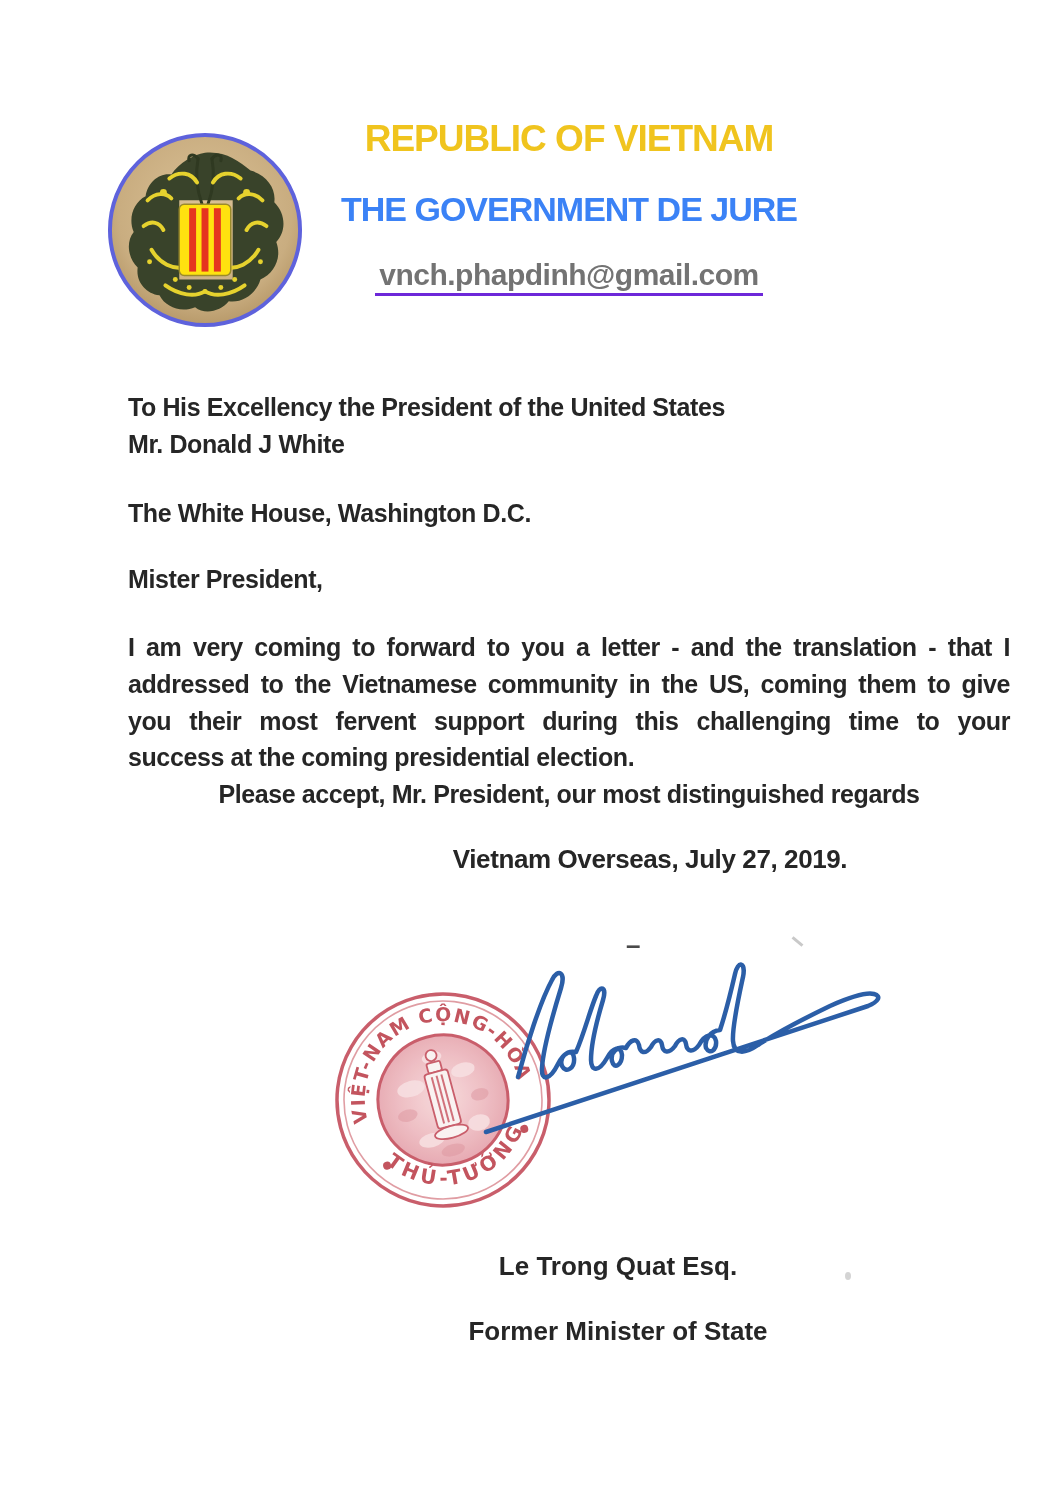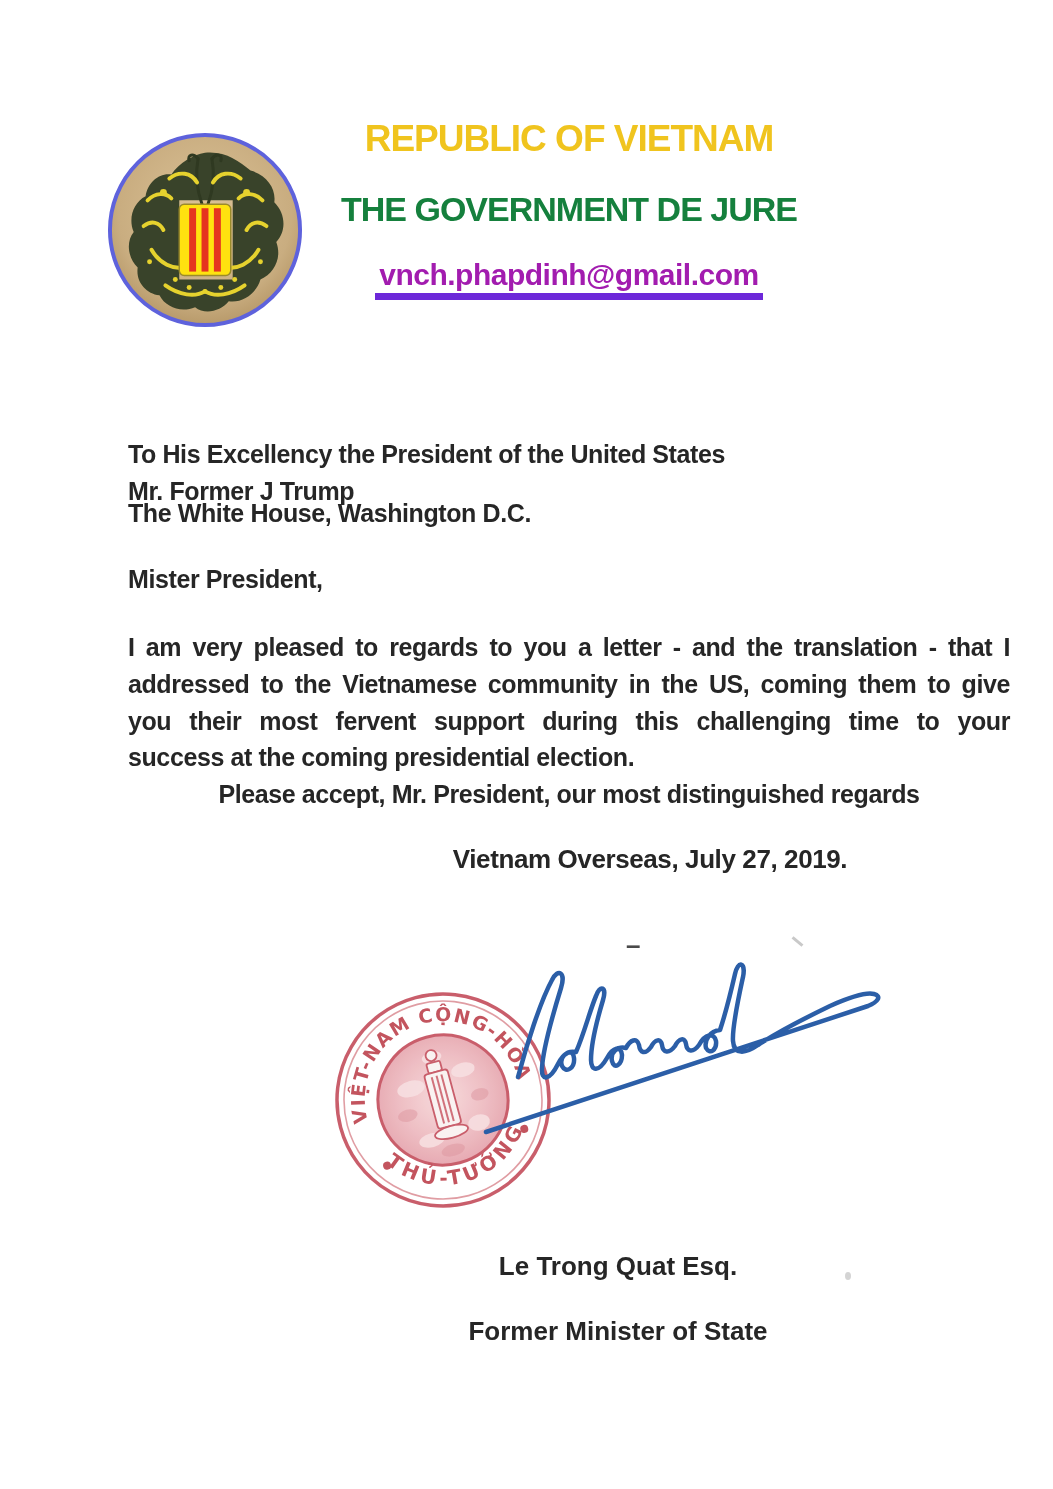--- a/index.html
+++ b/index.html
@@ -13,36 +13,36 @@
     font-weight: bold;
     color: #262626;
     overflow: hidden;
     text-decoration: underline;
   }
   .abs { position: absolute; }
 
   
   .header-line { left: 128px; width: 882px; text-align: center; letter-spacing: -1px; }
   .title    { top: 118px; font-size: 37px; color: #F0C41E; }
-  .subtitle { top: 190px; font-size: 34px; color: #15803d; }
+  .subtitle { top: 190px; font-size: 34px; color: #3b82f6; }
   .email-wrap { top: 258px; font-size: 30px; letter-spacing: -0.5px; }
   .email-link {
-    color: #a21caf;
+    color: #737373;
     text-decoration: none;
-    border-bottom: 7px solid #6d28d9;
+    border-bottom: 3px solid #6d28d9;
     padding: 0 4px 1px 4px;
     display: inline-block;
   }
 
   
   .emblem { left: 106px; top: 131px; width: 198px; height: 198px; }
 
   
   .bodytext { left: 128px; width: 882px; font-size: 25px; letter-spacing: -0.4px; line-height: 36.8px; }
-  .recipient  { top: 389px; margin-top: 47px; }
+  .recipient  { top: 389px; }
   .address    { top: 495px; }
   .salutation { top: 561px; }
   .paragraph  { top: 629px; }
   .p-line { text-align: justify; text-align-last: justify; }
   .closing    { top: 776px; text-align: center; }
   .dateline   { top: 841px; text-align: center; padding-left: 162px; width: 720px; font-size: 26px; }
   .pm-title   { top: 913px; text-align: center; padding-left: 66px; width: 816px; font-size: 26px; }
   .pm-dash    { left: 626px; top: 930px; font-size: 26px; color: #4a4a4a; }
 
   .footer-line { left: 128px; width: 882px; text-align: center; padding-left: 98px; width: 784px; font-size: 26px; }
@@ -120,27 +120,27 @@
   </svg>
 
   <div class="abs header-line title">REPUBLIC OF VIETNAM</div>
   <div class="abs header-line subtitle">THE GOVERNMENT DE JURE</div>
   <div class="abs header-line email-wrap">
     <span class="email-link">vnch.phapdinh@gmail.com</span>
   </div>
 
   <div class="abs bodytext recipient">
     <div>To His Excellency the President of the United States</div>
-    <div>Mr. Former J Trump</div>
+    <div>Mr. Donald J White</div>
   </div>
   <div class="abs bodytext salutation">Mister President,</div>
   <div class="abs bodytext address">The White House, Washington D.C.</div>
 
   <div class="abs bodytext paragraph">
-    <div class="p-line">I am very pleased to regards to you a letter - and the translation - that I</div>
+    <div class="p-line">I am very coming to forward to you a letter - and the translation - that I</div>
     <div class="p-line">addressed to the Vietnamese community in the US, coming them to give</div>
     <div class="p-line">you their most fervent support during this challenging time to your</div>
     <div>success at the coming presidential election.</div>
   </div>
   <div class="abs bodytext closing">Please accept, Mr. President, our most distinguished regards</div>
 
   <div class="abs bodytext dateline">Vietnam Overseas, July 27, 2019.</div>
   <div class="abs pm-dash">–</div>
 
   <svg class="abs seal" viewBox="0 0 226 228">

